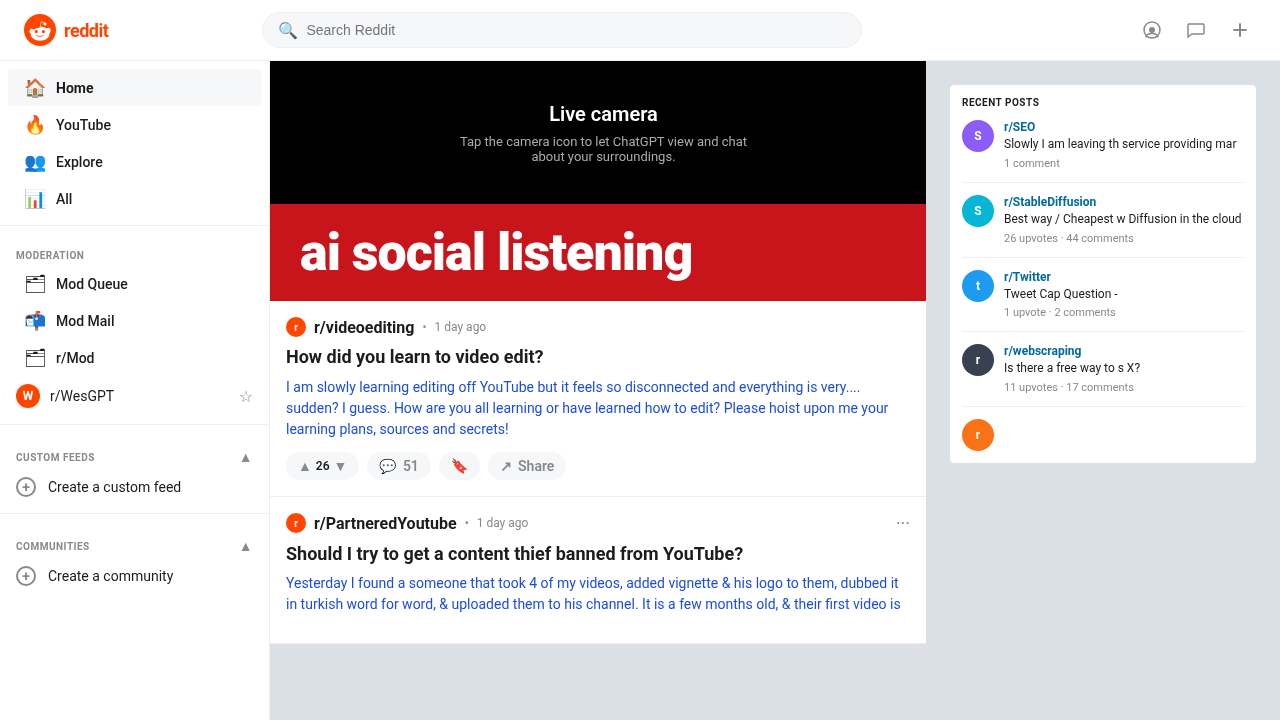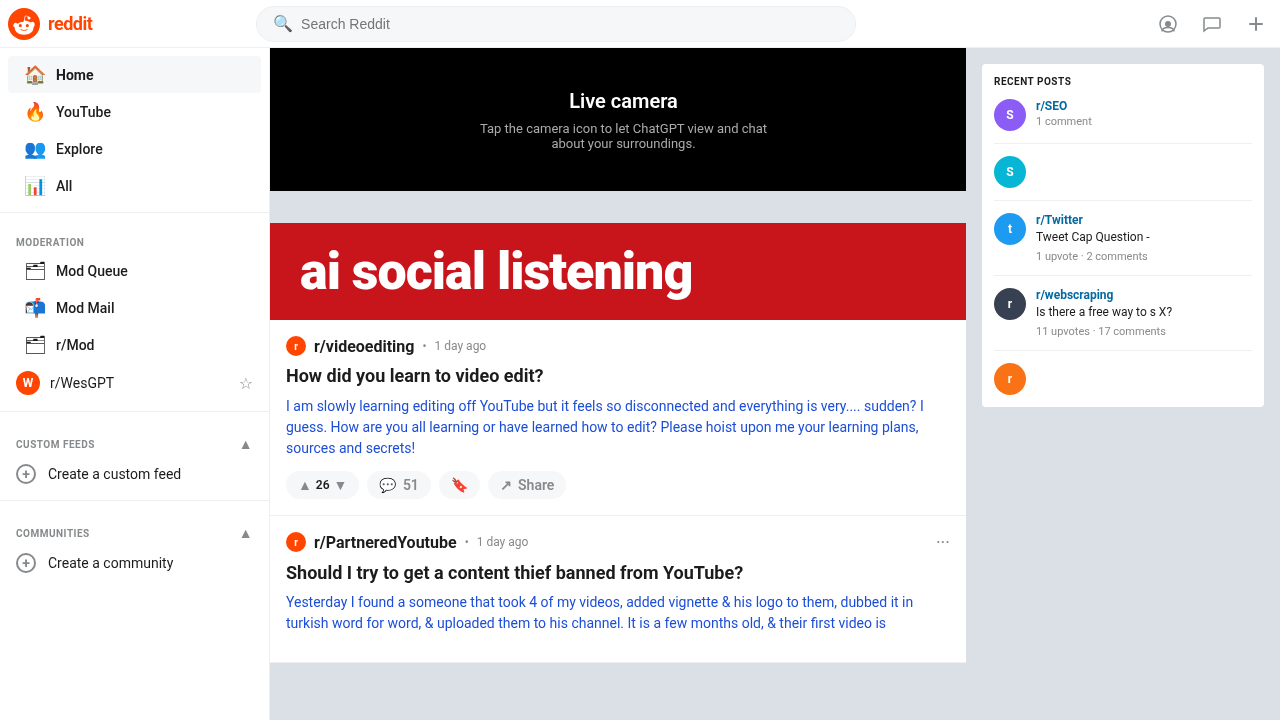--- a/index.html
+++ b/index.html
@@ -1,24 +1,24 @@
 <!DOCTYPE html>
 <html><head>
   <meta charset="utf-8">
   <style>
     * { margin: 0; padding: 0; box-sizing: border-box; }
     body { font-family: -apple-system, BlinkMacSystemFont, 'Segoe UI', Roboto, sans-serif; background: #dae0e6; width: 1280px; height: 720px; overflow: hidden; display: flex; flex-direction: column; }
 
     
     .topnav {
-      height: 48px;
+      height: 61px;
       background: white;
       display: flex;
       align-items: center;
-      padding: 0 8px;
+      padding: 0 24px;
       gap: 16px;
       border-bottom: 1px solid #edeff1;
       flex-shrink: 0;
       z-index: 100;
     }
     .logo-area {
       display: flex;
       align-items: center;
       gap: 8px;
       margin-right: 8px;
@@ -210,21 +210,20 @@
       max-width: 300px;
     }
 
     
     .red-banner {
       background: #c8151b;
       width: 100%;
       padding: 20px 30px;
       display: flex;
       align-items: center;
-      margin-top: 32px;
     }
     .red-banner-text {
       font-size: 52px;
       font-weight: 900;
       color: white;
       letter-spacing: -1px;
       line-height: 1.1;
     }
 
     
@@ -298,25 +297,25 @@
       border-radius: 20px;
       padding: 6px 12px;
       cursor: pointer;
       font-size: 14px;
       color: #878a8c;
       font-weight: 600;
     }
 
     
     .right-sidebar {
-      width: 314px;
+      width: 354px;
       flex-shrink: 0;
       background: #dae0e6;
       overflow-y: auto;
-      padding: 16px;
+      padding: 24px;
     }
     .right-sidebar::-webkit-scrollbar { width: 4px; }
 
     .recent-posts-panel {
       background: white;
       border-radius: 4px;
       padding: 12px;
     }
     .recent-posts-title {
       font-size: 10px;
@@ -532,26 +531,32 @@
   </main>
 
   <aside class="right-sidebar">
     <div class="recent-posts-panel">
       <div class="recent-posts-title">RECENT POSTS</div>
 
       <div class="recent-post-item">
         <div class="recent-post-avatar" style="background:#8b5cf6;">S</div>
         <div class="recent-post-content">
           <div class="recent-post-sub">r/SEO</div>
+          <div class="recent-post-title">Slowly I am leaving th service providing mar</div>
           <div class="recent-post-meta">1 comment</div>
         </div>
       </div>
 
       <div class="recent-post-item">
         <div class="recent-post-avatar" style="background:#06b6d4;">S</div>
+        <div class="recent-post-content">
+          <div class="recent-post-sub">r/StableDiffusion</div>
+          <div class="recent-post-title">Best way / Cheapest w Diffusion in the cloud</div>
+          <div class="recent-post-meta">26 upvotes · 44 comments</div>
+        </div>
       </div>
 
       <div class="recent-post-item">
         <div class="recent-post-avatar" style="background:#1d9bf0;">t</div>
         <div class="recent-post-content">
           <div class="recent-post-sub">r/Twitter</div>
           <div class="recent-post-title">Tweet Cap Question -</div>
           <div class="recent-post-meta">1 upvote · 2 comments</div>
         </div>
       </div>

